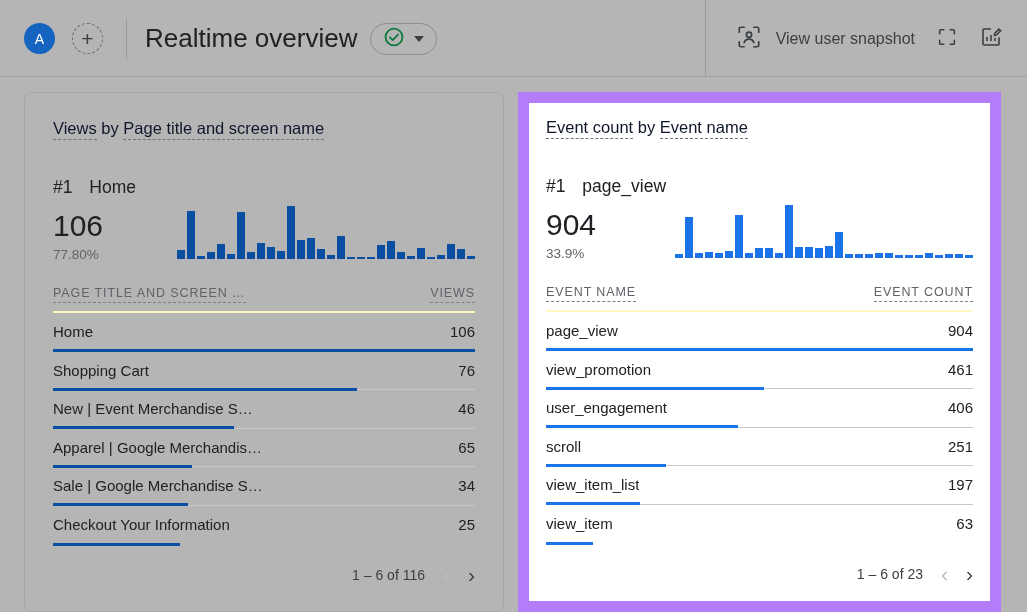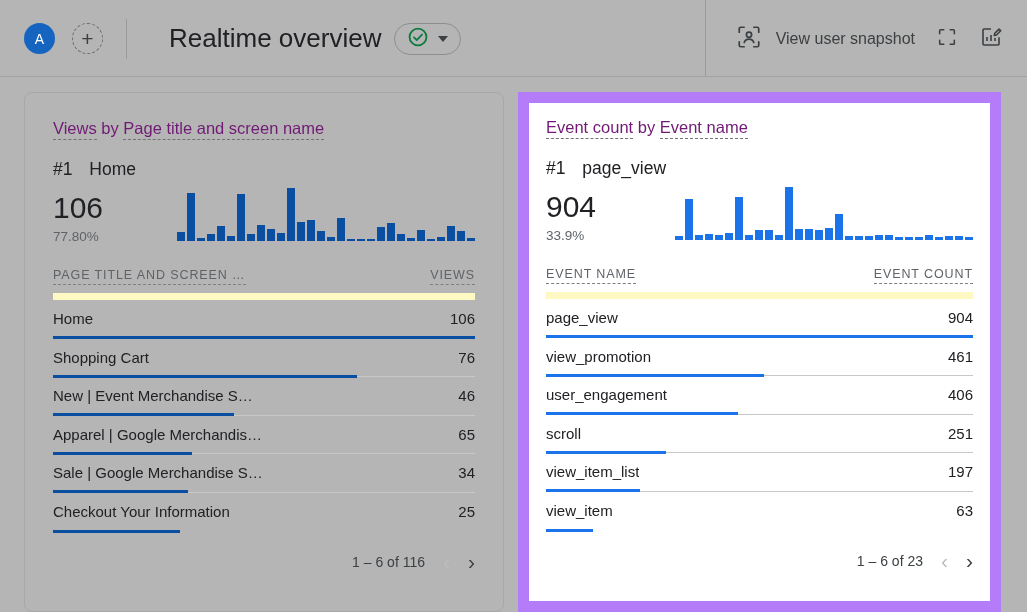--- a/index.html
+++ b/index.html
@@ -45,21 +45,21 @@
     flex: 0 0 auto;
   }
   .vdiv {
     width: 1px; height: 40px;
     background: #9a9a9a;
     margin-left: 23px;
   }
   .page-title {
     font-size: 26px;
     color: #202124;
-    margin-left: 42px;
+    margin-left: 18px;
     white-space: nowrap;
   }
   .status-chip {
     margin-left: 13px;
     height: 32px;
     min-width: 67px;
     border-radius: 16px;
     border: 1px solid #8e8e8e;
     display: flex; align-items: center; justify-content: center;
     gap: 9px;
@@ -122,22 +122,22 @@
     position: relative;
     border-radius: 8px;
     padding: 26px 28px 10px 28px;
     height: 520px;
   }
   .card.plain { background: transparent; border: 1px solid #a8a8a8; }
   .card.white { background: #ffffff; border-radius: 6px; }
 
   .card-title {
     font-size: 16.5px;
-    color: #701a75;
-    margin-bottom: 14px;
+    color: #0f172a;
+    margin-bottom: 32px;
     white-space: nowrap;
   }
   .dim { border-bottom: 1.5px dashed #6f7276; padding-bottom: 2px; }
 
   .top-row {
     display: flex;
     align-items: flex-end;
     justify-content: space-between;
     height: 92px;
   }
@@ -173,21 +173,21 @@
   
   .tbl { margin-top: 24px; }
   .thead {
     display: flex;
     justify-content: space-between;
     align-items: center;
     font-size: 12.5px;
     letter-spacing: 0.9px;
     color: #5f6368;
     padding-bottom: 8px;
-    border-bottom: 7px solid #fef9c3;
+    border-bottom: 2px solid #fef9c3;
   }
   .th { border-bottom: 1.5px dashed #7c7f83; padding-bottom: 2px; }
   .trow {
     position: relative;
     display: flex;
     justify-content: space-between;
     align-items: center;
     height: 38.5px;
     border-bottom: 1px solid #c8c8c8;
     font-size: 15px;

